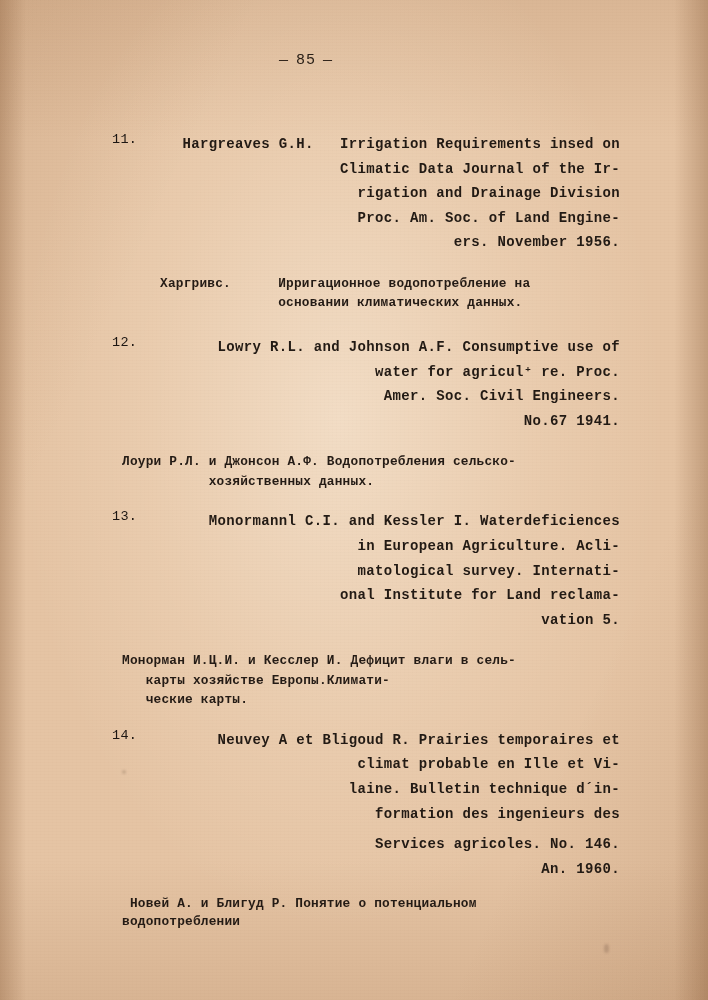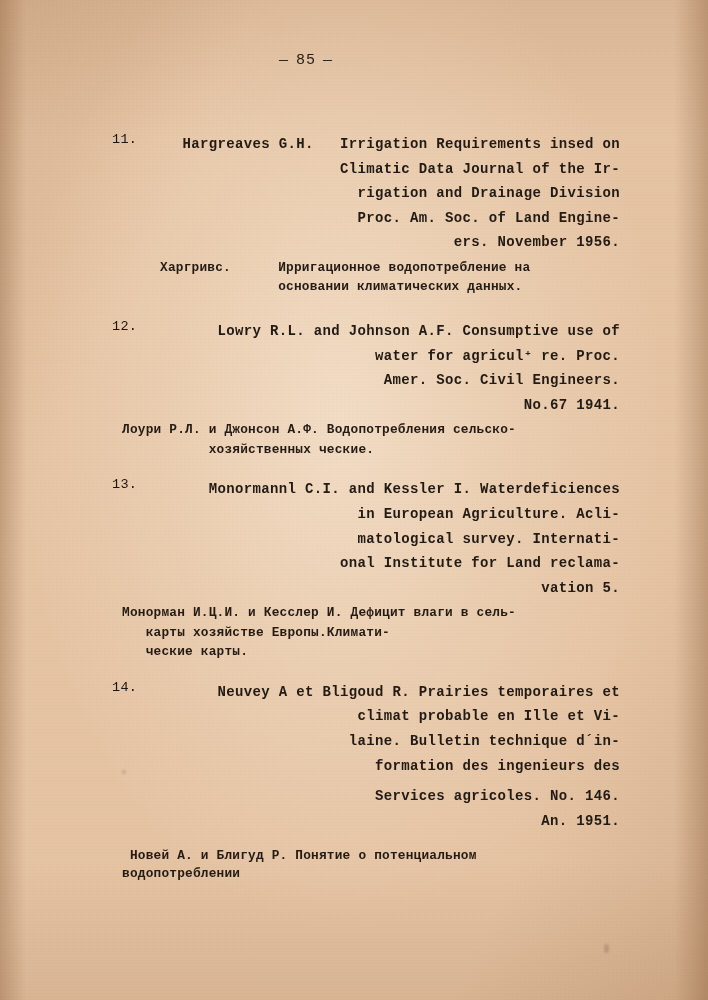--- a/index.html
+++ b/index.html
@@ -112,21 +112,21 @@
     line-height: 19.5px;
     letter-spacing: 0.2px;
     font-weight: bold;
     white-space: pre;
     color: #241b15;
   }
   .cyr.tight {
     line-height: 18px;
   }
   .cyr-block {
-    margin-top: 3px;
+    margin-top: 19px;
   }
   .blk-offset {
     margin-left: -38px;
   }
   .spacer-sm { height: 6px; }
   .spacer-md { height: 10px; }
 
   
   .smudge {
     position: absolute;
@@ -174,21 +174,21 @@
 
     <div class="ref">
       <div class="num">12.</div>
       <div class="ref-body">
         <div class="line">Lowry R.L. and Johnson A.F. Consumptive use of</div>
         <div class="line ind">water for agricul⁺ re. Proc.</div>
         <div class="line ind">Amer. Soc. Civil Engineers.</div>
         <div class="line ind">No.67 1941.</div>
         <div class="cyr-block blk-offset">
           <div class="cyr">Лоури Р.Л. и Джонсон А.Ф. Водопотребления сельско-</div>
-          <div class="cyr">           хозяйственных ческие.</div>
+          <div class="cyr">           хозяйственных данных.</div>
         </div>
       </div>
     </div>
 
     <div class="spacer-sm"></div>
 
     <div class="ref">
       <div class="num">13.</div>
       <div class="ref-body">
         <div class="line">Monormannl C.I. and Kessler I. Waterdeficiences</div>
@@ -208,21 +208,21 @@
 
     <div class="ref">
       <div class="num">14.</div>
       <div class="ref-body">
         <div class="line">Neuvey A et Bligoud R. Prairies temporaires et</div>
         <div class="line ind">climat probable en Ille et Vi-</div>
         <div class="line ind">laine. Bulletin technique d´in-</div>
         <div class="line ind">formation des ingenieurs des</div>
         <div class="spacer-sm"></div>
         <div class="line ind">Services agricoles. No. 146.</div>
-        <div class="line ind">An. 1951.</div>
+        <div class="line ind">An. 1960.</div>
         <div class="cyr-block blk-offset" style="margin-top:14px;font-family:Liberation Mono, monospace;">
           <div class="cyr tight"> Новей А. и Блигуд Р. Понятие о потенциальном</div>
           <div class="cyr tight">водопотреблении</div>
         </div>
       </div>
     </div>
 
   </div>
 </div>
 

